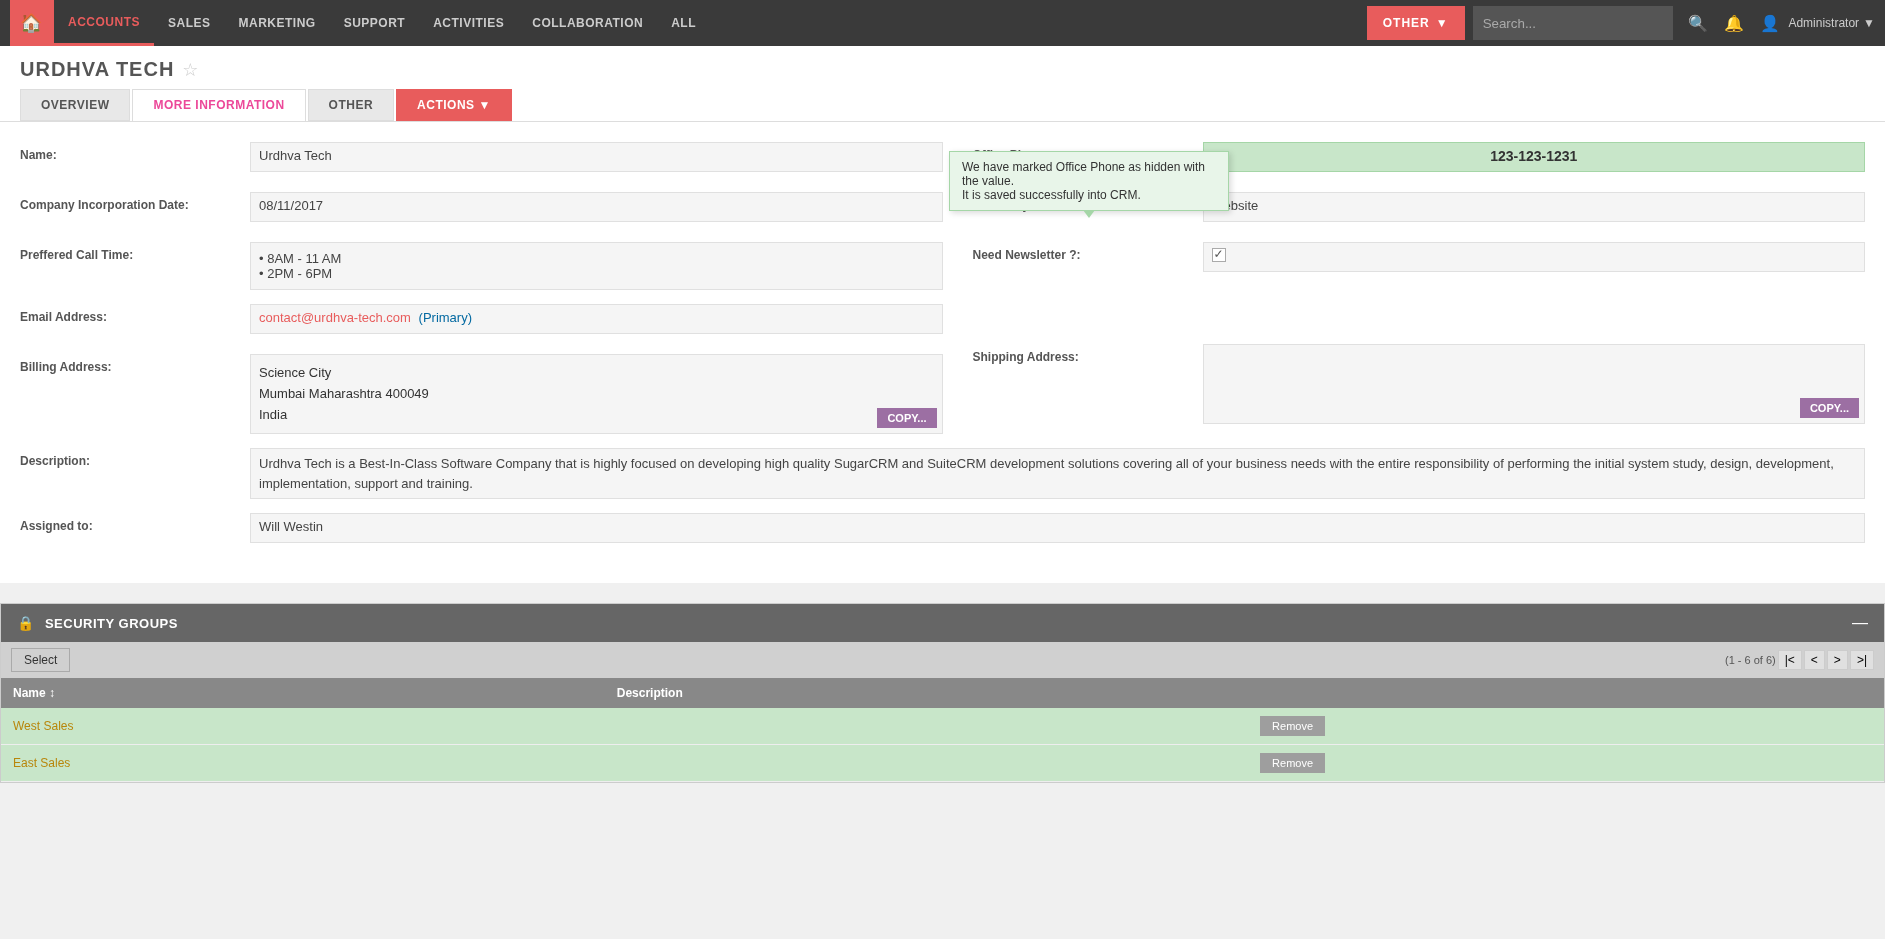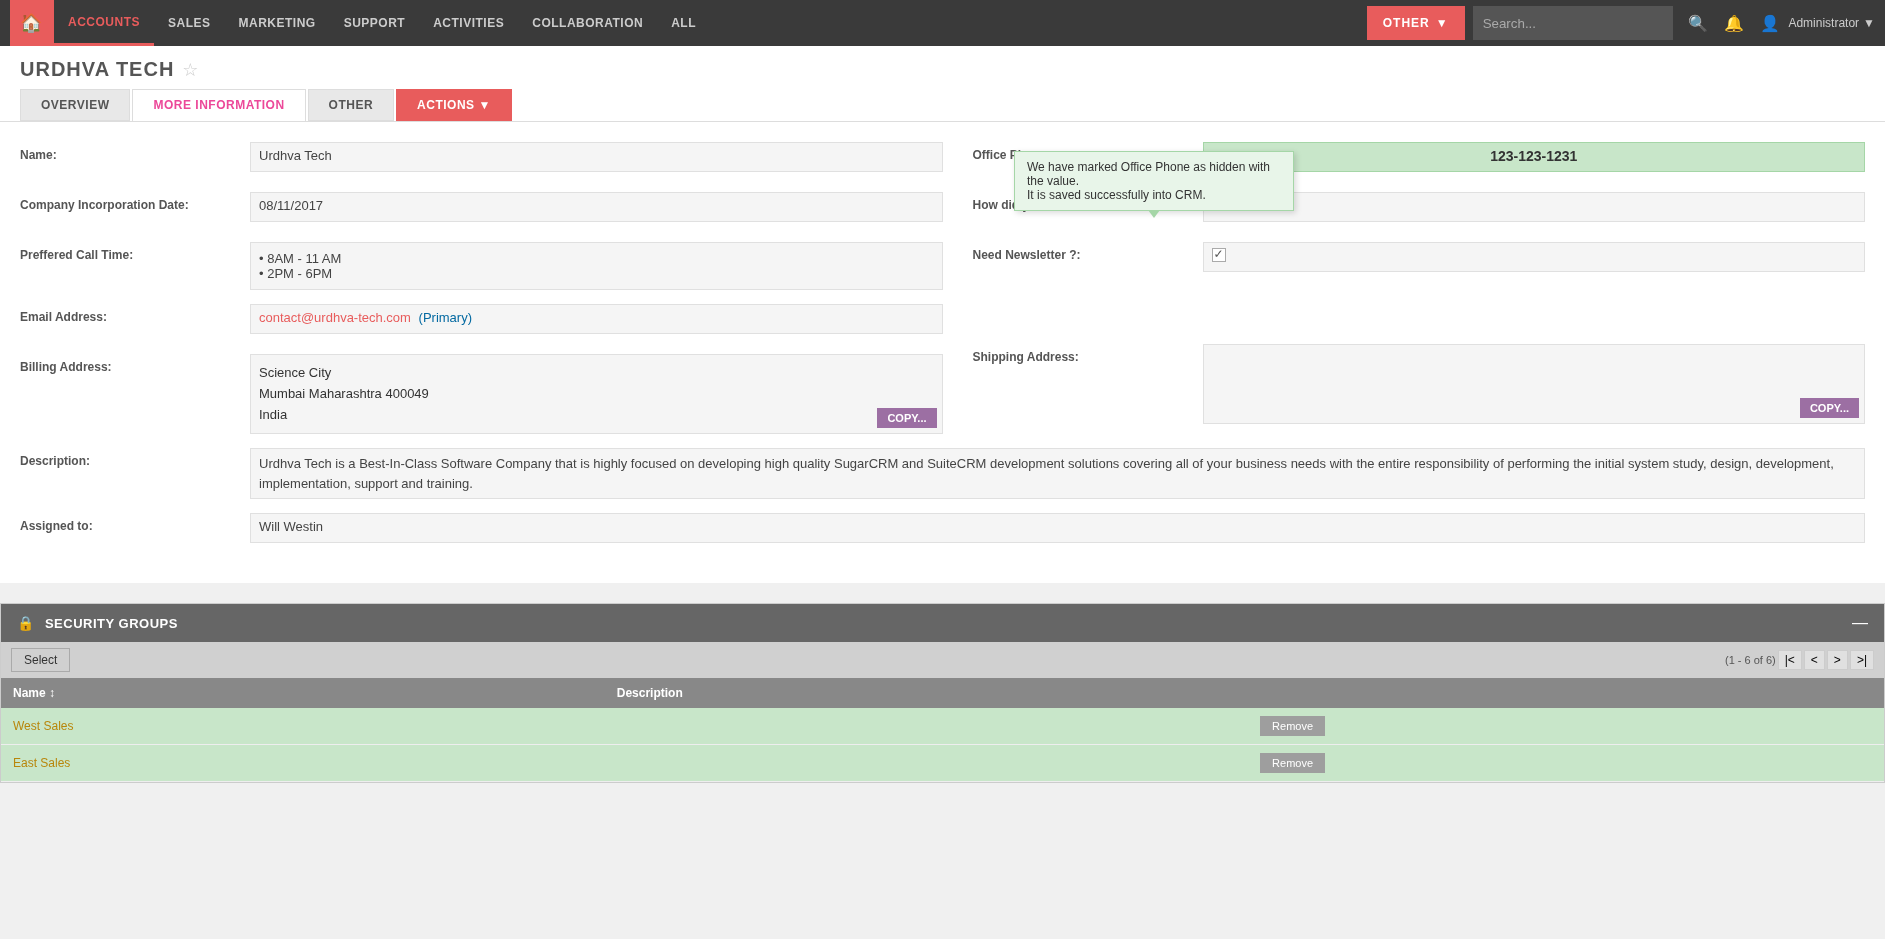--- a/index.html
+++ b/index.html
@@ -220,21 +220,21 @@
     .tooltip-box {
       position: absolute;
       background: #e8f5e9;
       border: 1px solid #a5d6a7;
       padding: 8px 12px;
       font-size: 12px;
       color: #333;
       max-width: 280px;
       z-index: 100;
       top: 105px;
-      right: 591px;
+      right: 656px;
       box-shadow: 2px 2px 6px rgba(0,0,0,0.15);
     }
     .tooltip-box::after {
       content: '';
       position: absolute;
       bottom: -8px;
       left: 50%;
       transform: translateX(-50%);
       border-left: 6px solid transparent;
       border-right: 6px solid transparent;

